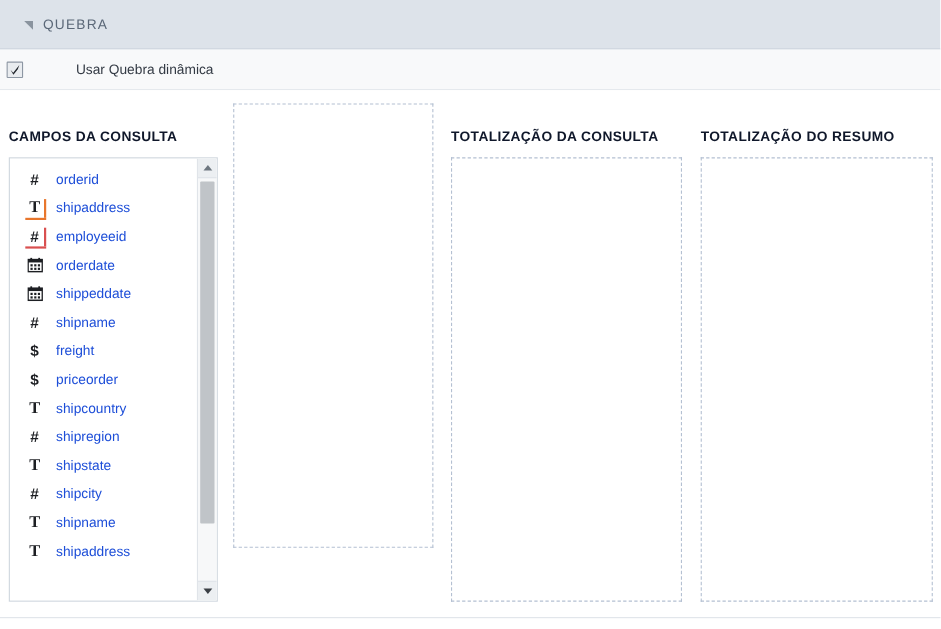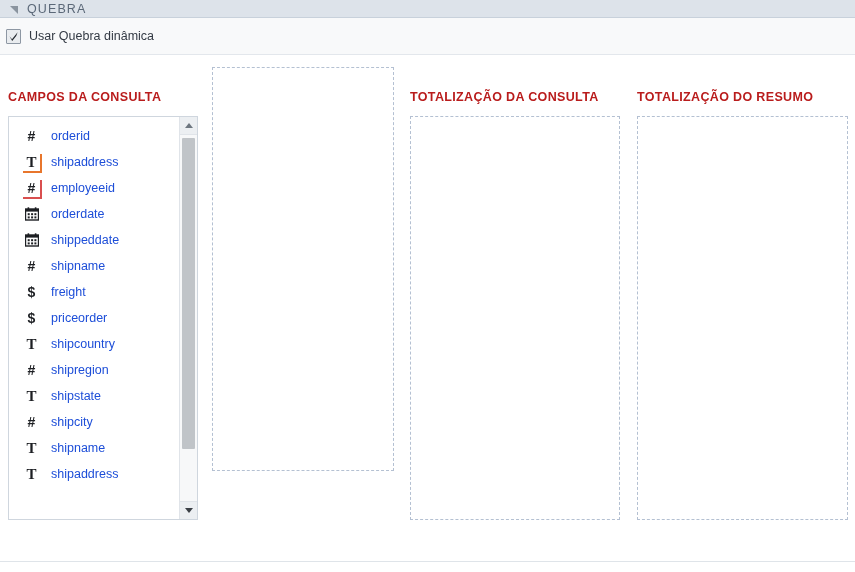--- a/index.html
+++ b/index.html
@@ -10,26 +10,26 @@
     width: 855px;
     height: 572px;
     background: #ffffff;
     font-family: "Liberation Sans", sans-serif;
     color: #3c4858;
     overflow: hidden;
   }
 
   
   .panel-header {
-    height: 18px;
+    height: 45px;
     background: #dde3ea;
     border-bottom: 1px solid #c8d1db;
     display: flex;
     align-items: center;
-    padding-left: 10px;
+    padding-left: 22px;
     box-sizing: border-box;
   }
   .collapse-icon {
     width: 0;
     height: 0;
     border-left: 8px solid transparent;
     border-top: 8px solid #8a949f;
     margin-right: 9px;
     margin-top: 2px;
   }
@@ -57,37 +57,38 @@
     background: #e9ecef;
     border-radius: 1px;
     position: relative;
     margin-right: 8px;
     flex: none;
   }
   .cbx svg { position: absolute; left: 1px; top: 1px; }
   .check-label {
     font-size: 12.5px;
     color: #333a44;
+    margin-left: 40px;
   }
 
   
   .board {
     position: relative;
     height: 500px;
     background: #ffffff;
   }
   .col {
     position: absolute;
     top: 0;
   }
   .col-title {
     font-size: 12.5px;
     font-weight: bold;
     letter-spacing: 0.35px;
-    color: #b91c1c;
+    color: #0f172a;
     white-space: nowrap;
     padding-top: 35px;
   }
 
   
   .dropzone {
     border: 1px dashed #b4c0d2;
     background: #ffffff;
     box-sizing: border-box;
     margin-top: 12px;

